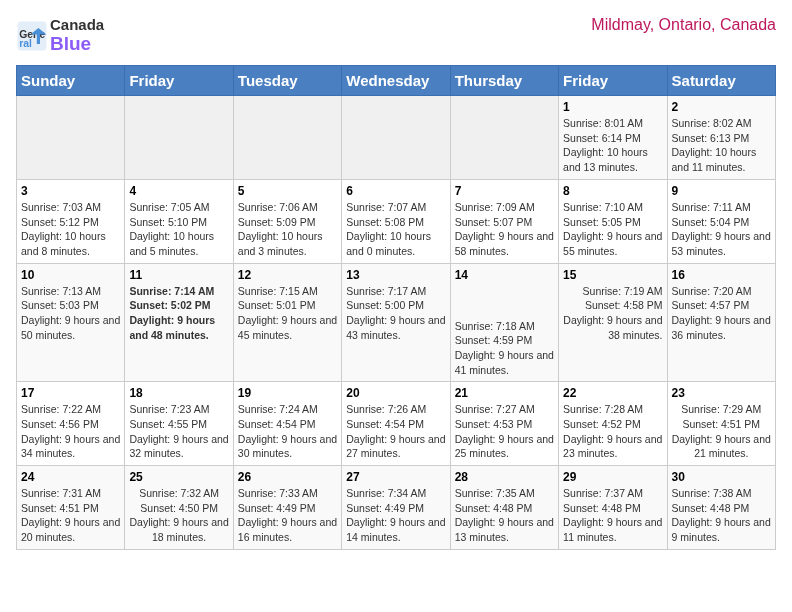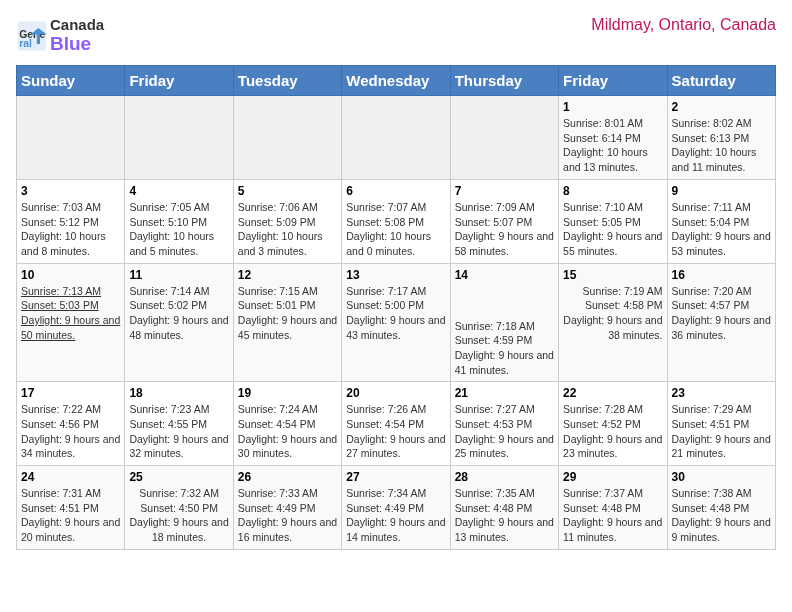--- a/index.html
+++ b/index.html
@@ -172,27 +172,27 @@
         <td>
           <span class="day-num">9</span>
           <div class="day-info" style="white-space: pre-line;">Sunrise: 7:11 AM
 Sunset: 5:04 PM
 Daylight: 9 hours and 53 minutes.</div>
         </td>
       </tr>
       <tr>
         <td>
           <span class="day-num">10</span>
-          <div class="day-info" style="white-space: pre-line; text-decoration: underline;">Sunrise: 7:13 AM
+          <div class="day-info" style="white-space: pre-line;">Sunrise: 7:13 AM
 Sunset: 5:03 PM
 Daylight: 9 hours and 50 minutes.</div>
         </td>
         <td>
           <span class="day-num">11</span>
-          <div class="day-info" style="white-space: pre-line;">Sunrise: 7:14 AM
+          <div class="day-info" style="white-space: pre-line; font-weight: bold;">Sunrise: 7:14 AM
 Sunset: 5:02 PM
 Daylight: 9 hours and 48 minutes.</div>
         </td>
         <td>
           <span class="day-num">12</span>
           <div class="day-info" style="white-space: pre-line;">Sunrise: 7:15 AM
 Sunset: 5:01 PM
 Daylight: 9 hours and 45 minutes.</div>
         </td>
         <td>
@@ -252,21 +252,21 @@
 Daylight: 9 hours and 25 minutes.</div>
         </td>
         <td>
           <span class="day-num">22</span>
           <div class="day-info" style="white-space: pre-line;">Sunrise: 7:28 AM
 Sunset: 4:52 PM
 Daylight: 9 hours and 23 minutes.</div>
         </td>
         <td>
           <span class="day-num">23</span>
-          <div class="day-info" style="white-space: pre-line;">Sunrise: 7:29 AM
+          <div class="day-info" style="white-space: pre-line; text-align: center;">Sunrise: 7:29 AM
 Sunset: 4:51 PM
 Daylight: 9 hours and 21 minutes.</div>
         </td>
       </tr>
       <tr>
         <td>
           <span class="day-num">24</span>
           <div class="day-info" style="white-space: pre-line;">Sunrise: 7:31 AM
 Sunset: 4:51 PM
 Daylight: 9 hours and 20 minutes.</div>

